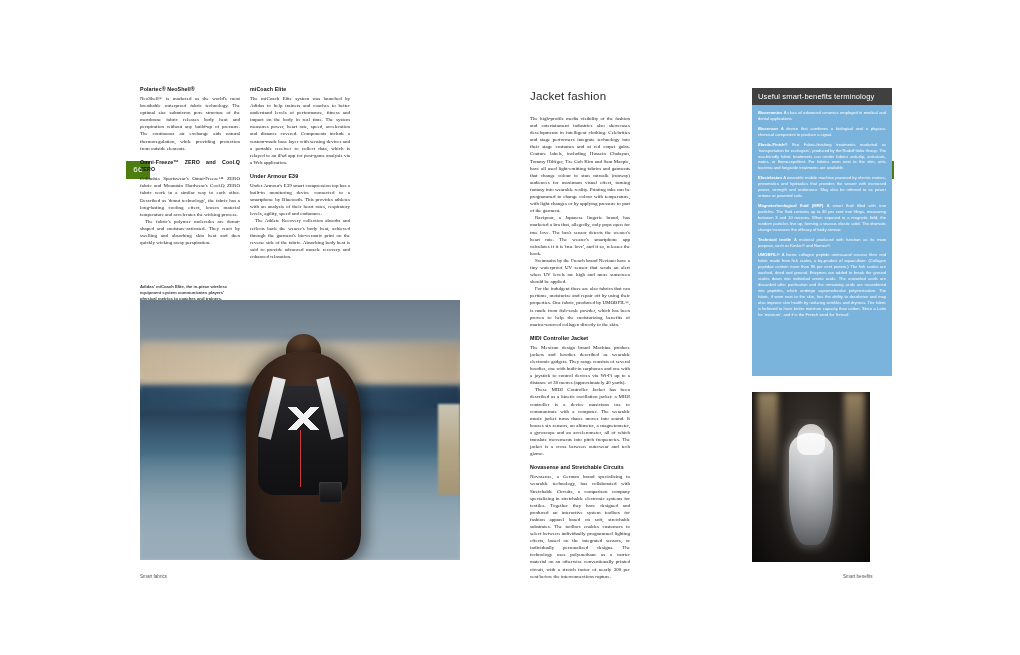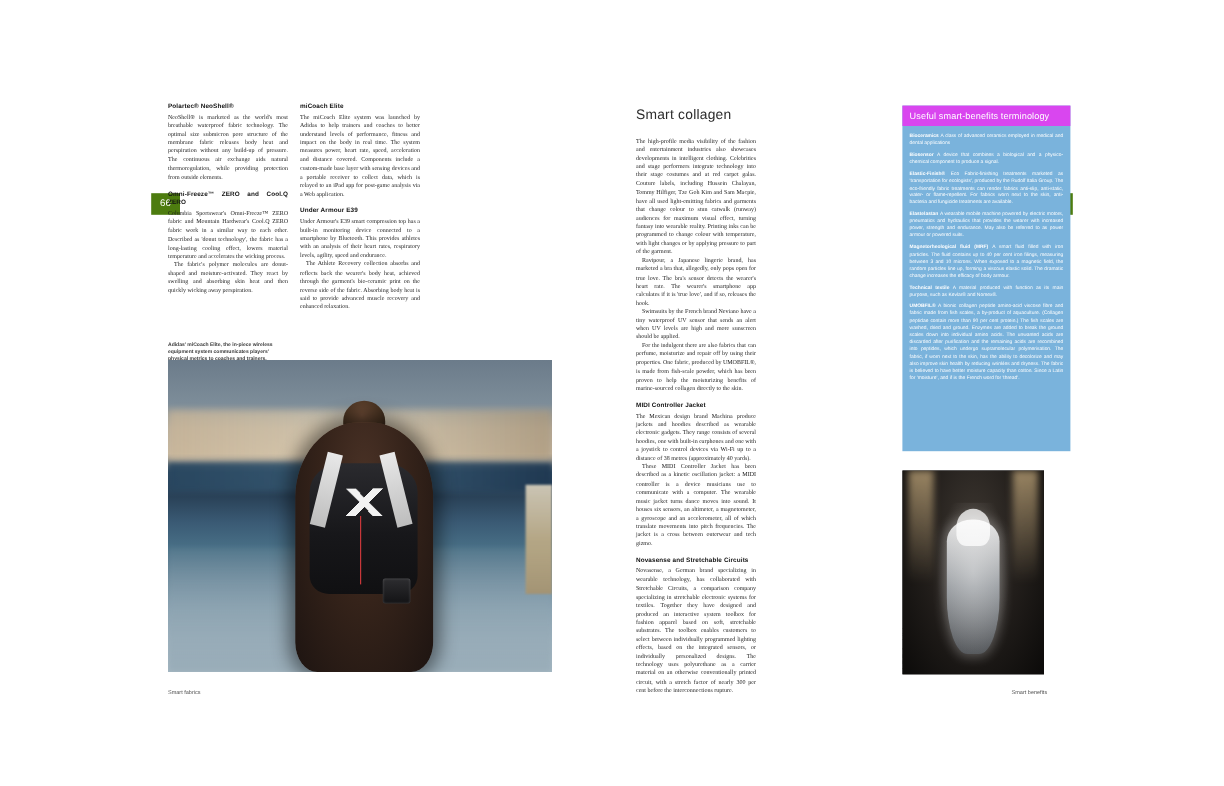--- a/index.html
+++ b/index.html
@@ -249,21 +249,21 @@
     left: 752px; top: 88px;
     width: 140px;
     height: 288px;
     background: #7ab3dc;
     color: #ffffff;
   }
   .term-head {
     position: absolute;
     left: 752px; top: 88px;
     width: 140px; height: 17px;
-    background: #d946ef;
+    background: #404040;
     color: #ffffff;
     font-family: "Liberation Sans", sans-serif;
     font-size: 7.6px;
     line-height: 17px;
     padding-left: 6px;
     box-sizing: border-box;
     letter-spacing: .1px;
   }
   .term-body {
     position: absolute;
@@ -328,21 +328,21 @@
     <div class="vest-x"></div>
     <div class="vest-line"></div>
     <div class="pack"></div>
   </div>
 
   <div class="footer" id="footer-left">Smart fabrics</div>
 
   <div class="page page-right"></div>
   <div class="folio folio-right">67</div>
 
-  <div class="section-title" style="left:530px; top:90px;">Smart collagen</div>
+  <div class="section-title" style="left:530px; top:90px;">Jacket fashion</div>
 
   <div class="col" id="rcol1">
     <p class="first">The high-profile media visibility of the fashion and entertainment industries also showcases developments in intelligent clothing. Celebrities and stage performers integrate technology into their stage costumes and at red carpet galas. Couture labels, including Hussein Chalayan, Tommy Hilfiger, Tze Goh Kim and Sam Macpie, have all used light-emitting fabrics and garments that change colour to stun catwalk (runway) audiences for maximum visual effect, turning fantasy into wearable reality. Printing inks can be programmed to change colour with temperature, with light changes or by applying pressure to part of the garment.</p>
     <p>Ravipour, a Japanese lingerie brand, has marketed a bra that, allegedly, only pops open for true love. The bra's sensor detects the wearer's heart rate. The wearer's smartphone app calculates if it is 'true love', and if so, releases the hook.</p>
     <p>Swimsuits by the French brand Neviano have a tiny waterproof UV sensor that sends an alert when UV levels are high and more sunscreen should be applied.</p>
     <p>For the indulgent there are also fabrics that can perfume, moisturize and repair off by using their properties. One fabric, produced by UMOBFIL®, is made from fish-scale powder, which has been proven to help the moisturizing benefits of marine-sourced collagen directly to the skin.</p>
     <h4 class="spaced">MIDI Controller Jacket</h4>
     <p class="first">The Mexican design brand Machina produce jackets and hoodies described as wearable electronic gadgets. They range consists of several hoodies, one with built-in earphones and one with a joystick to control devices via Wi-Fi up to a distance of 38 metres (approximately 40 yards).</p>
     <p>These MIDI Controller Jacket has been described as a kinetic oscillation jacket: a MIDI controller is a device musicians use to communicate with a computer. The wearable music jacket turns dance moves into sound. It houses six sensors, an altimeter, a magnetometer, a gyroscope and an accelerometer, all of which translate movements into pitch frequencies. The jacket is a cross between outerwear and tech gizmo.</p>
     <h4 class="spaced">Novasense and Stretchable Circuits</h4>

